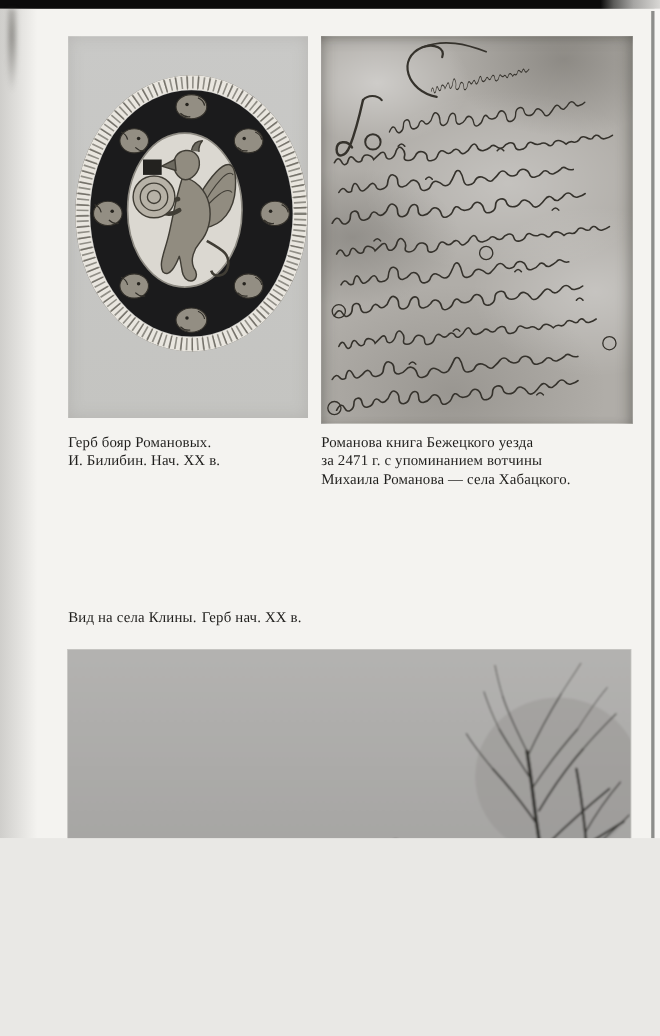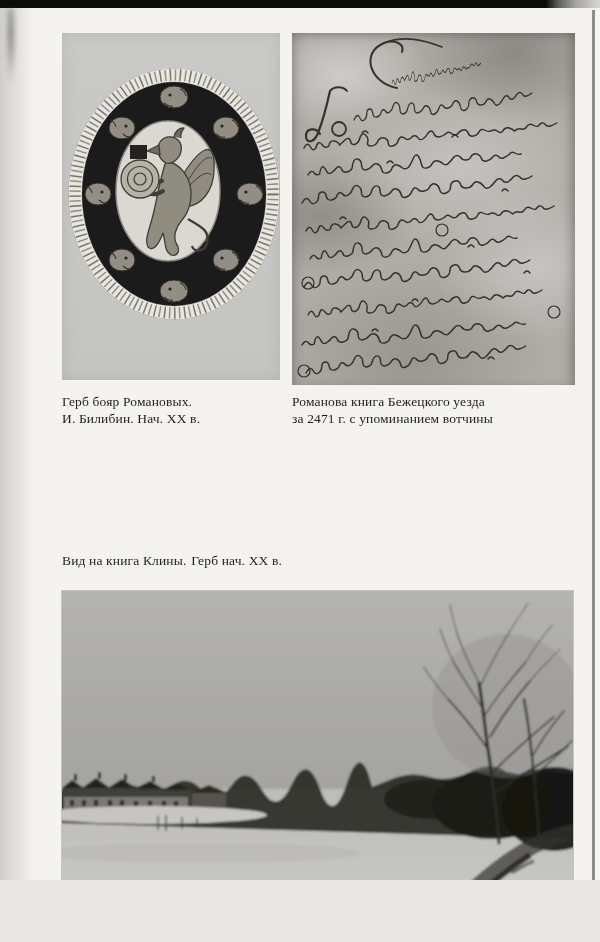--- a/index.html
+++ b/index.html
@@ -1,17 +1,17 @@
 <!DOCTYPE html>
 <html><head>
 <meta charset="utf-8">
 <style>
   html,body{margin:0;padding:0;background:#e9e8e5;}
   .page{
-    position:relative;width:600px;height:880px;overflow:hidden;
+    position:relative;width:600px;height:762px;overflow:hidden;
     background:#f4f3f0;
     font-family:"Liberation Serif", serif;
   }
   
   .top-bar{position:absolute;left:0;top:0;width:600px;height:8px;
     background:linear-gradient(90deg,#0b0b0b 0%,#0b0b0b 91%,#5c5c5a 93%,#a6a5a3 96%,#d8d7d4 100%);}
   .left-shade{position:absolute;left:0;top:8px;width:34px;height:934px;
     background:linear-gradient(90deg,#cfcecb 0%,rgba(244,243,240,0) 100%);}
   .corner-smudge{position:absolute;left:6px;top:8px;width:12px;height:120px;
     background:radial-gradient(ellipse 8px 70px at 40% 20%,rgba(70,68,63,.55),rgba(70,68,63,0) 75%);
@@ -174,23 +174,24 @@
     </svg>
   </figure>
 
   <div class="caption caption-emblem">
     <div>Герб бояр Романовых.</div>
     <div class="it">И. Билибин. Нач. XX в.</div>
   </div>
   <div class="caption caption-manuscript">
     <div>Романова книга Бежецкого уезда</div>
     <div>за 2471 г. с упоминанием вотчины</div>
+    <div>Михаила Романова — села Хабацкого.</div>
   </div>
   <div class="caption caption-photo">
-    <span>Вид на книга Клины.</span><span class="it">Герб нач. XX в.</span>
+    <span>Вид на села Клины.</span><span class="it">Герб нач. XX в.</span>
   </div>
 
   <figure class="photo-panel">
     <svg width="511" height="322" viewBox="0 0 511 322">
       <defs>
         <linearGradient id="sky" x1="0" y1="0" x2="0" y2="1">
           <stop offset="0" stop-color="#b4b3b1"></stop>
             <stop offset="1" stop-color="#a2a19f"></stop>
         </linearGradient>
         <linearGradient id="snow" x1="0" y1="0" x2="0" y2="1">

